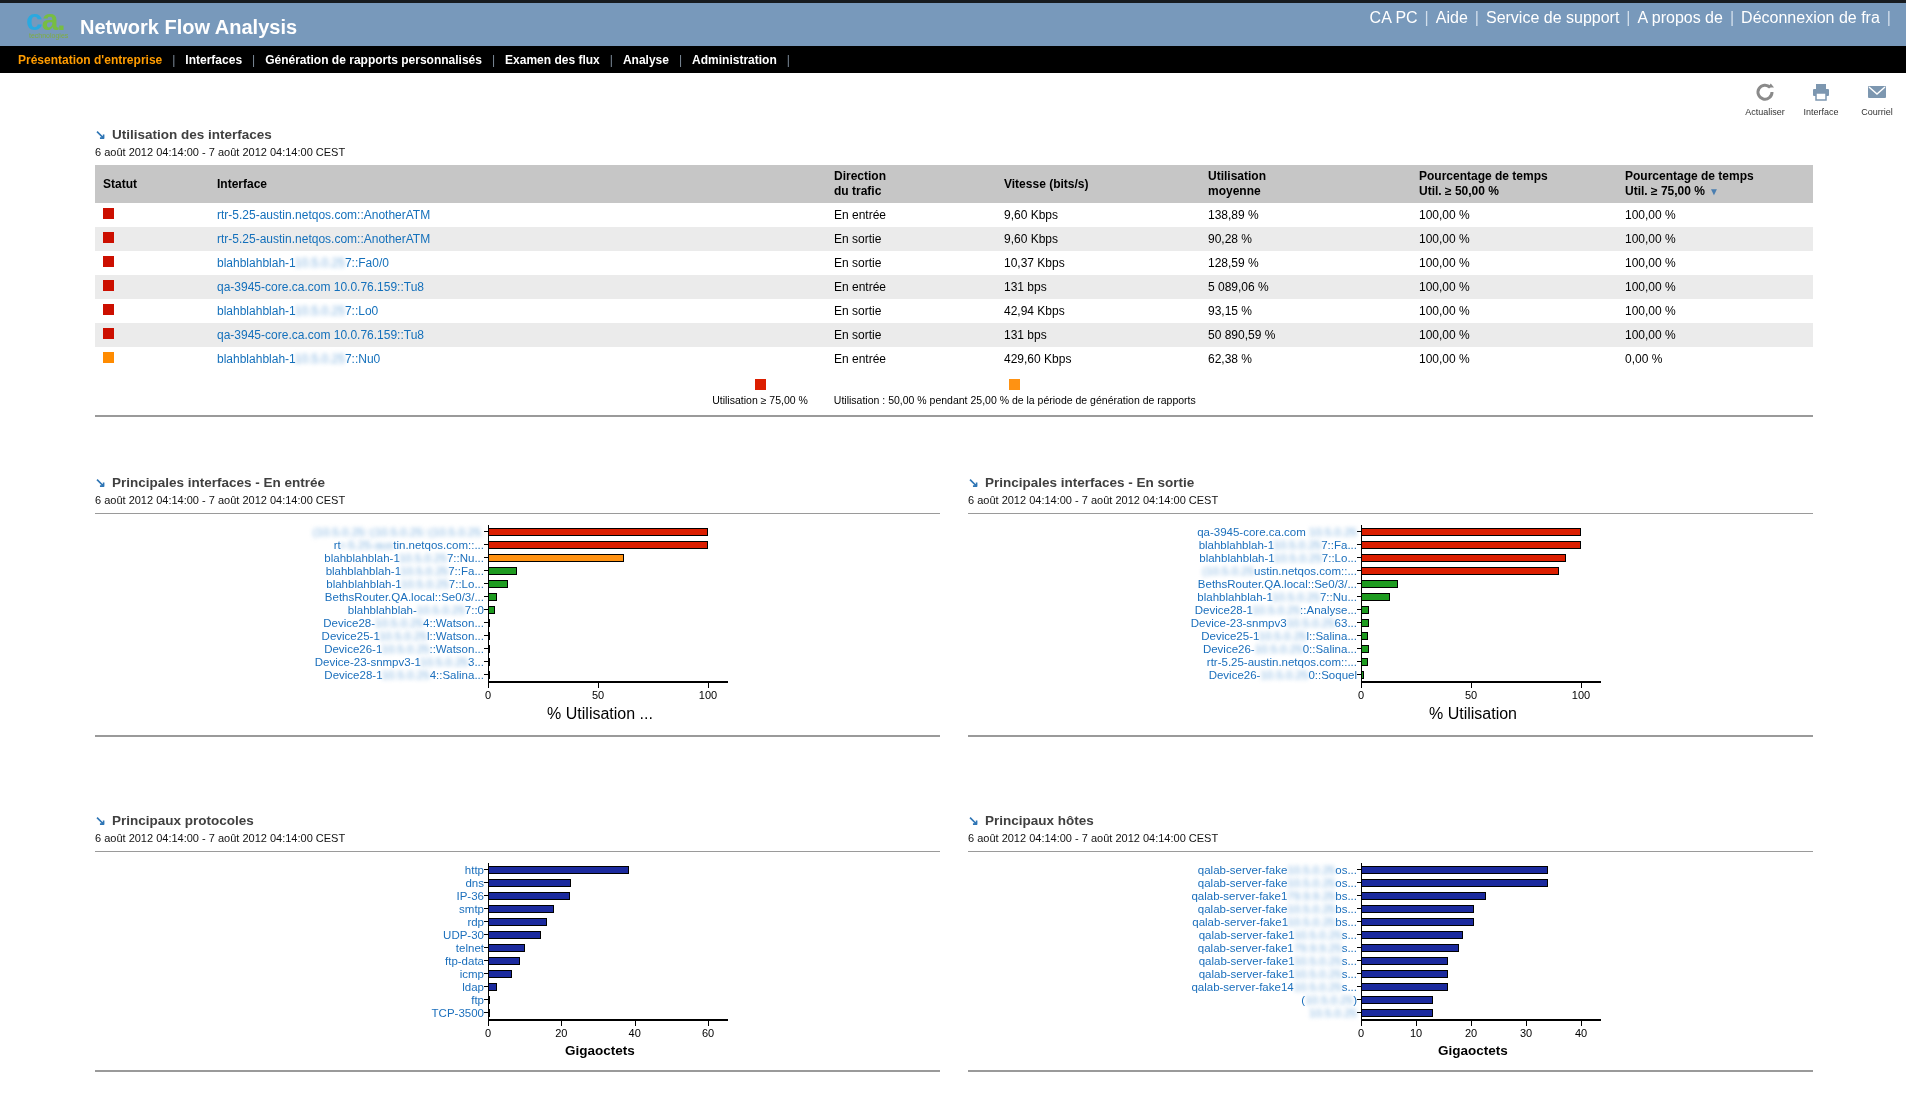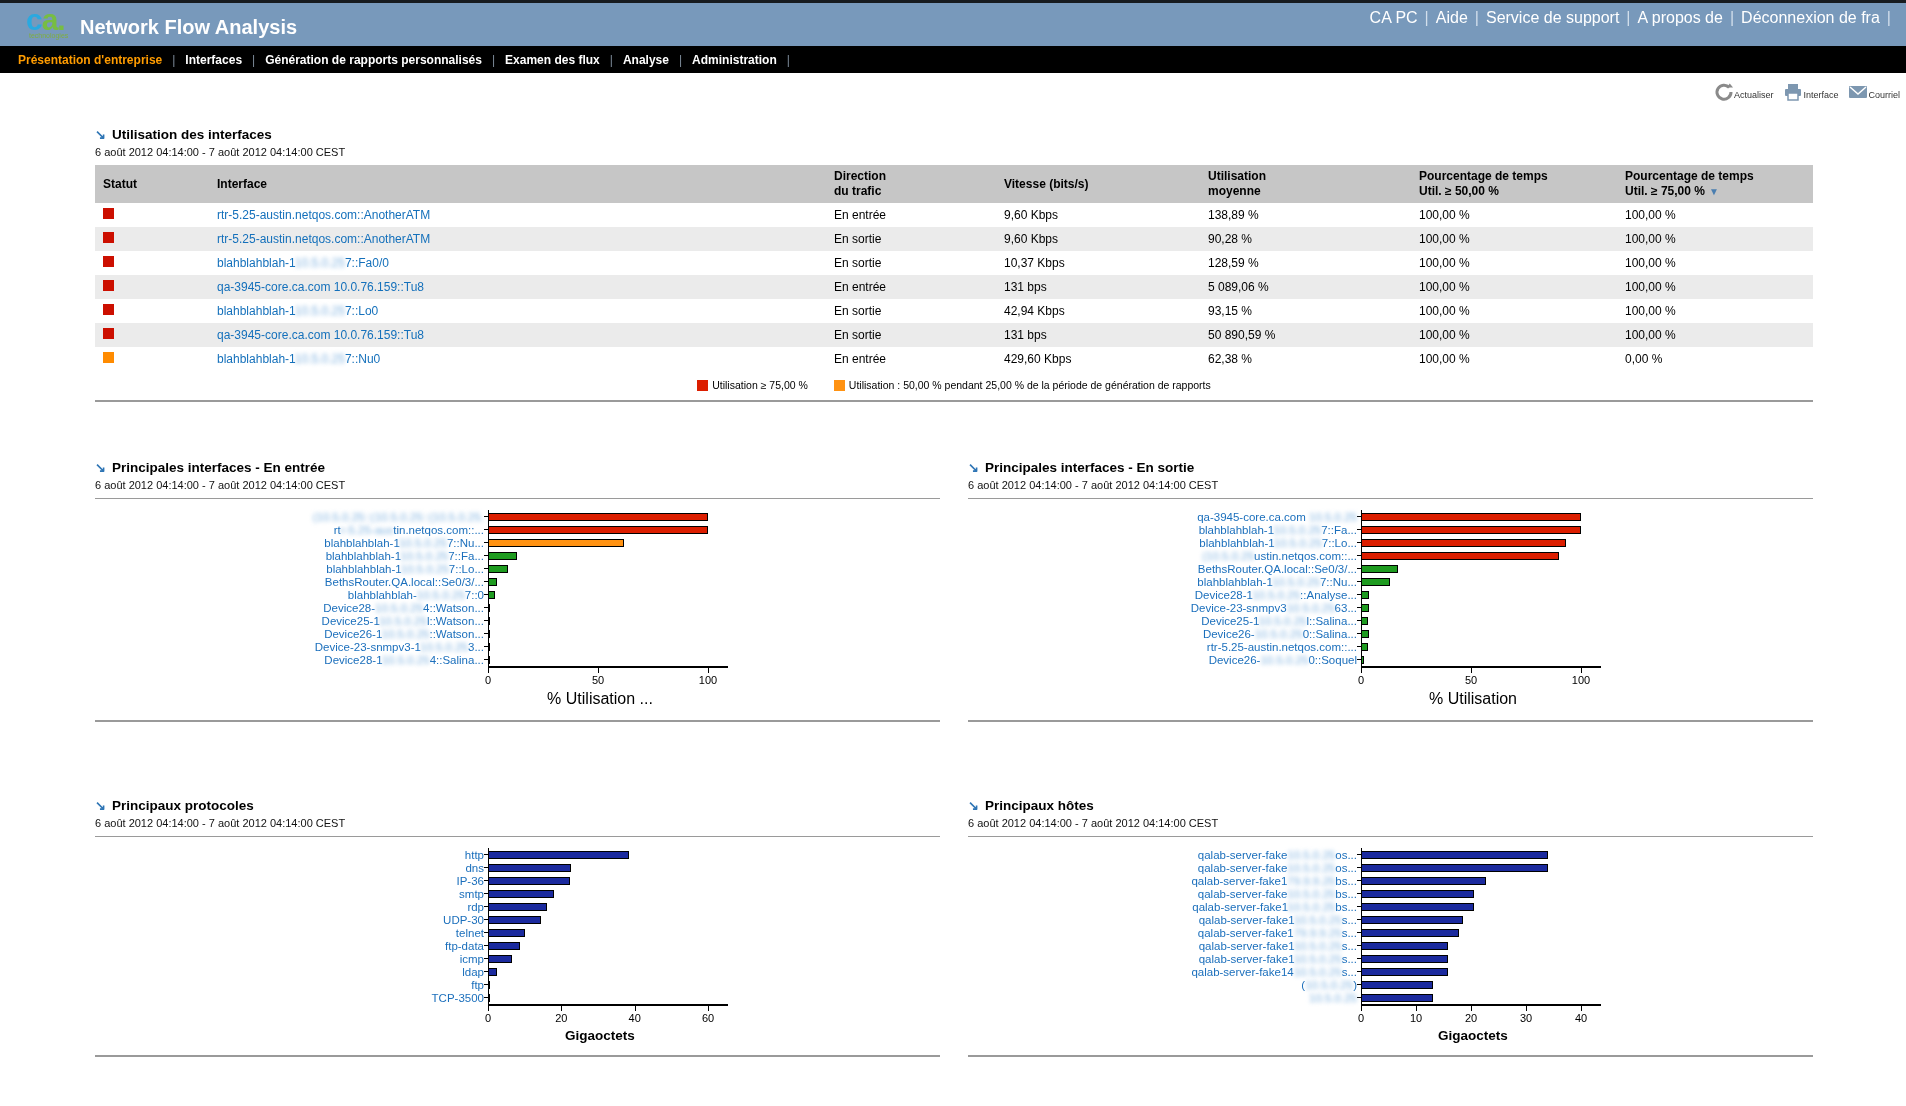--- a/index.html
+++ b/index.html
@@ -23,44 +23,44 @@
   .top-links .sep { color:#d3dfec; margin:0 7px; }
 
   
   .mainnav { height:27px; background:#000; display:flex; align-items:center; font-size:12px; padding-left:8px; }
   .mainnav .item { color:#fff; margin:0 10px; cursor:pointer; white-space:nowrap;font-weight:bold; }
   .mainnav .item.active { color:#ff9c00; }
   .mainnav .sep { color:#7d8b99; }
 
   
   .toolbar { position:absolute; top:82px; right:6px; display:flex; gap:10px; }
-  .tbtn { display:flex; align-items:center; min-width:46px; cursor:pointer; }
+  .tbtn { display:flex; flex-direction:column; align-items:center; min-width:46px; cursor:pointer; }
   .tbtn .lbl { font-size:9px; color:#333; margin-top:1px; }
 
   
   main { padding:0 93px 0 95px; }
   .sec-head { margin-top:0; }
   .arrow { color:#2e75b5; font-weight:bold; margin-right:6px; font-size:13px; }
-  .sec-title { font-size:13.5px; font-weight:bold; color:#000000; }
+  .sec-title { font-size:13.5px; font-weight:bold; color:#404040; }
   .sec-date { font-size:11px; color:#111; margin:3px 0 7px 0; }
   .table-section { margin-top:52px; }
 
   table.util { border-collapse:collapse; width:1718px; font-size:12px; table-layout:fixed; }
   thead th { background:#c6c6c6; text-align:left; font-size:12px; font-weight:bold;
              padding:4px 8px; vertical-align:middle; height:32px; line-height:1.25; cursor:pointer; }
   tbody td { padding:5px 8px; }
   tbody tr.alt { background:#ebebeb; }
   .sq { display:inline-block; width:11px; height:11px; }
   a.iflink { color:#1470bb; text-decoration:none; cursor:pointer; }
   .blur { filter:blur(2px); color:#7fb2e0; }
   .sort-ic { color:#4a7eb0; font-size:10px; margin-left:4px; }
 
   .legend { display:flex; align-items:center; justify-content:center; gap:26px;
             padding:8px 0 9px; border-bottom:2px solid #9a9a9a; font-size:10.5px; }
-  .legend .item { display:flex; align-items:center; gap:4px; }
+  .legend .item { display:flex; align-items:center; gap:4px;flex-direction:column; }
 
   
   .charts { display:grid; grid-template-columns:845px 845px; column-gap:28px; row-gap:74px; margin-top:56px; }
   .chart .rule { border-top:1px solid #9a9a9a; margin-top:3px; }
   .cbody { position:relative; margin-top:11px; }
   .crow { display:flex; align-items:center; height:13px; }
   .clabel { width:389px; text-align:right; font-size:11.5px; color:#1b6fbc; white-space:nowrap; cursor:pointer; }
   .ctick { width:4px; height:1px; background:#000; flex:none; margin-left:0; }
   .cbar { height:8px; border:1px solid #000; flex:none; }
   .vaxis { position:absolute; left:393px; top:0; width:1px; height:157px; background:#000; }

